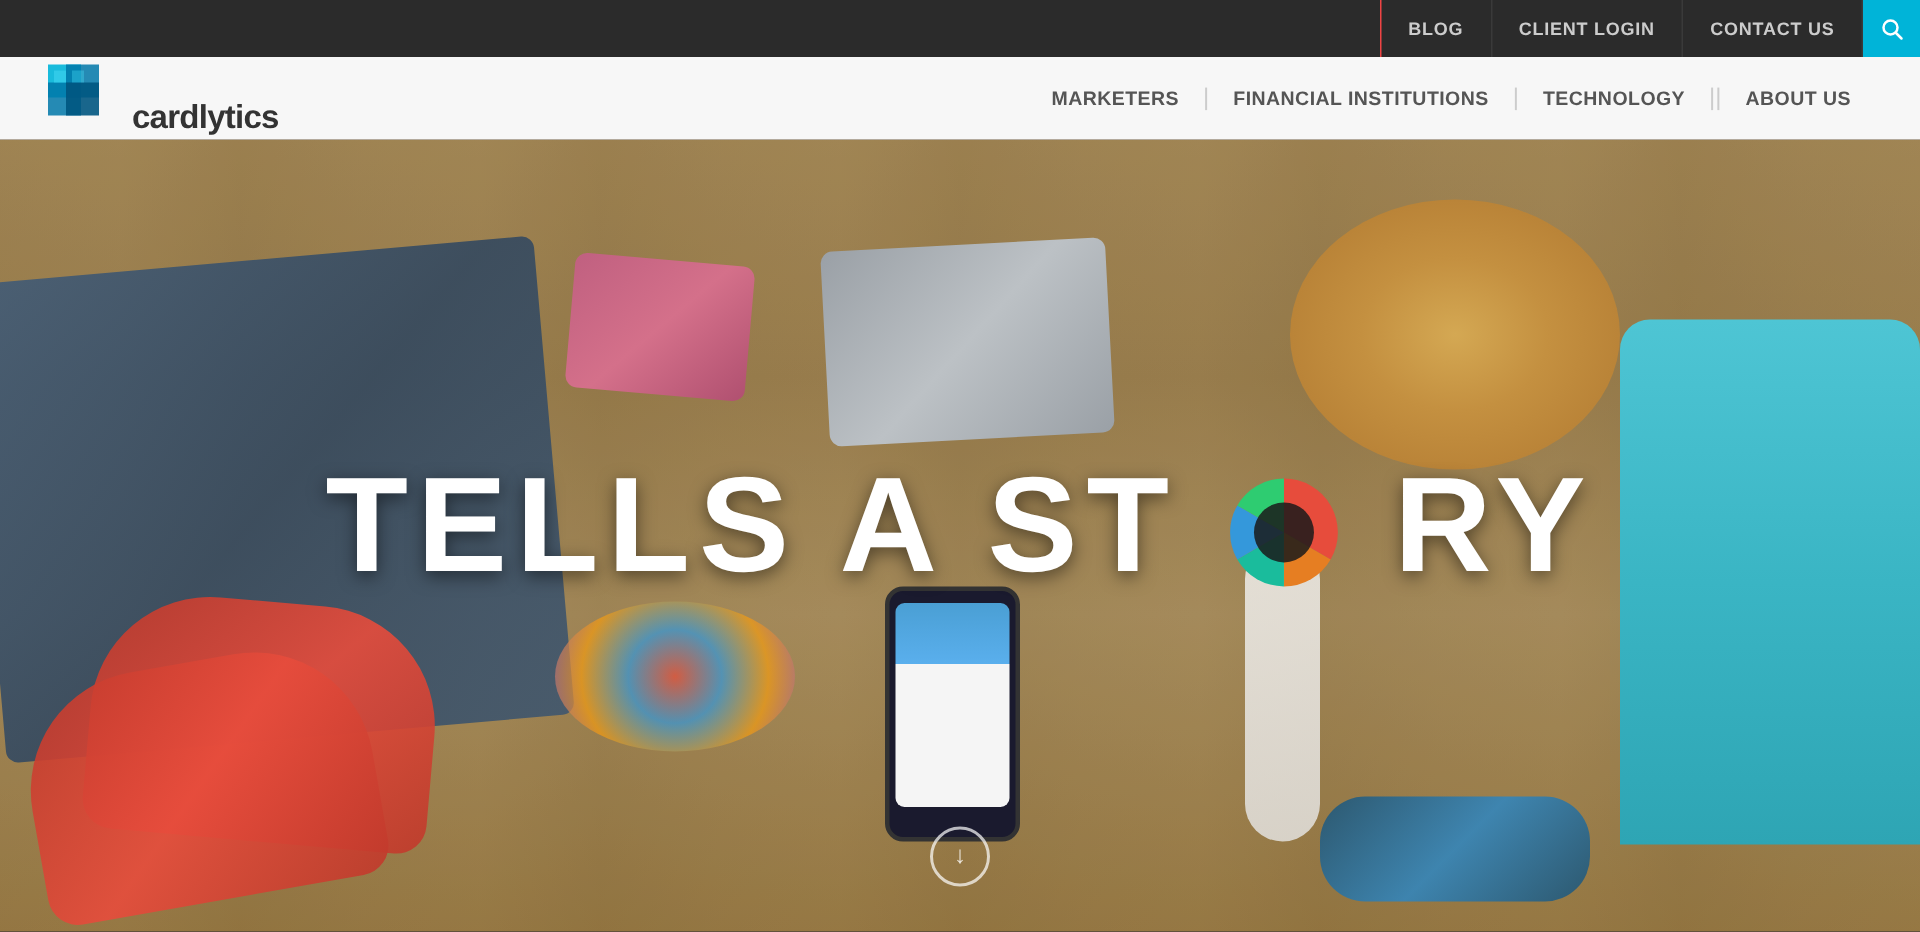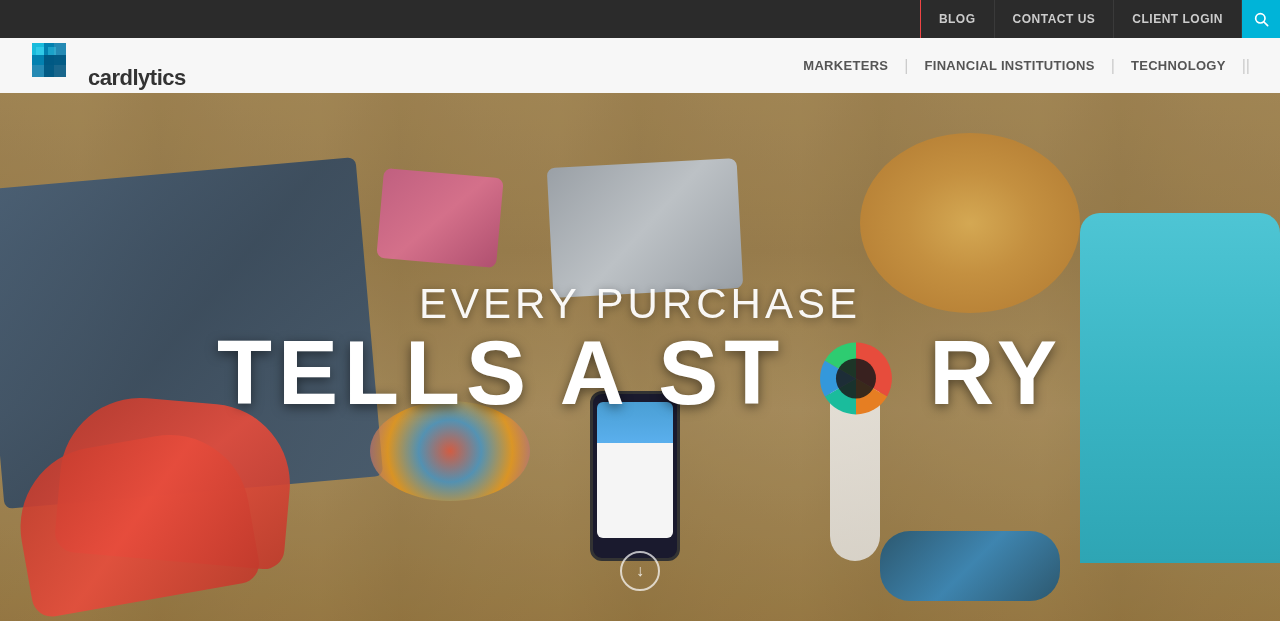--- a/index.html
+++ b/index.html
@@ -358,22 +358,22 @@
       z-index: 4;
       opacity: 0.8;
     }
   </style>
 </head>
 <body>
 
 <div class="top-bar">
   <div class="top-bar-links">
     <a class="top-bar-link">BLOG</a>
+    <a class="top-bar-link">CLIENT LOGIN</a>
     <a class="top-bar-link">CONTACT US</a>
-    <a class="top-bar-link">CLIENT LOGIN</a>
     <div class="top-bar-search">
       <svg width="16" height="16" viewBox="0 0 24 24" fill="white">
         <circle cx="11" cy="11" r="7" stroke="white" stroke-width="2.5" fill="none"></circle>
         <line x1="16.5" y1="16.5" x2="22" y2="22" stroke="white" stroke-width="2.5" stroke-linecap="round"></line>
       </svg>
     </div>
   </div>
 </div>
 
 <div class="header">
@@ -394,20 +394,21 @@
   </a>
 
   <nav class="main-nav">
     <a class="nav-item">MARKETERS</a>
     <span class="nav-separator">|</span>
     <a class="nav-item">FINANCIAL INSTITUTIONS</a>
     <span class="nav-separator">|</span>
     <a class="nav-item">TECHNOLOGY</a>
     <span class="nav-separator">|</span>
     <span class="nav-separator">|</span>
+    <a class="nav-item">ABOUT US</a>
   </nav>
 </div>
 
 <div class="hero">
 
   <div class="hero-wood"></div>
 
   <div class="item-jeans"></div>
   <div class="item-wallet"></div>
   <div class="item-laptop"></div>
@@ -419,21 +420,20 @@
   <div class="item-thermometer"></div>
   <div class="item-sunglasses"></div>
 
   <div class="item-phone">
     <div class="item-phone-screen"></div>
   </div>
 
   <div class="hero-overlay"></div>
 
   <div class="hero-text">
-    <span class="hero-tagline">EVERY PURCHASE</span>
     <div class="hero-headline">
       <span>TELLS A ST</span>
       <svg width="80" height="90" viewBox="0 0 80 80" style="display:inline-block;vertical-align:middle;margin:0 2px 4px 0;">
 
         <circle cx="40" cy="40" r="36" fill="#1a1a1a" opacity="0.0"></circle>
 
         <path d="M40,40 L40,4 A36,36 0 0,1 71.1,58 Z" fill="#e74c3c"></path>
 
         <path d="M40,40 L71.1,58 A36,36 0 0,1 40,76 Z" fill="#e67e22"></path>
 

